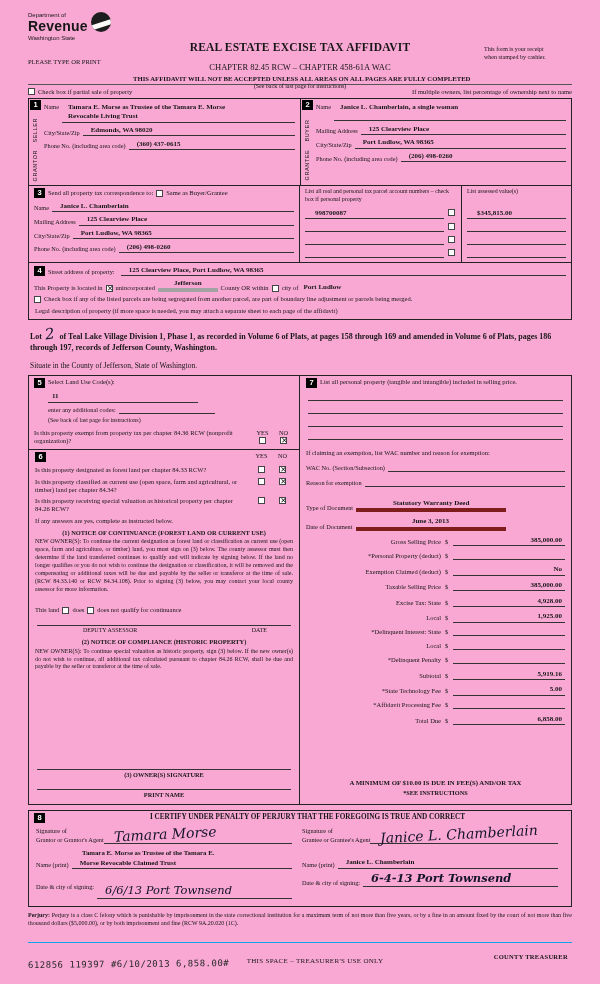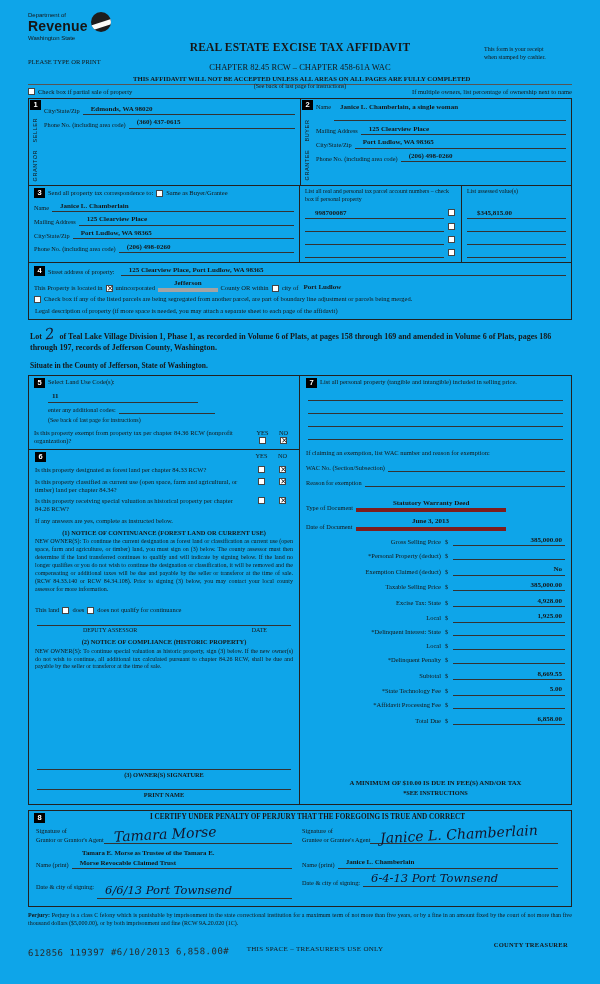--- a/index.html
+++ b/index.html
@@ -1,17 +1,17 @@
 <!DOCTYPE html>
 <html><head>
 <meta charset="utf-8">
 <style>
 *{margin:0;padding:0;box-sizing:border-box}
 body{background:#ffffff}
-.page{width:600px;height:984px;background:#0ea5e9;font-family:"Liberation Serif",serif;color:#161616;font-size:6.5px;line-height:1.25;display:flex;flex-direction:column;padding:10px 28px 12px;position:relative;overflow:hidden}
+.page{width:600px;height:984px;background:#f9a8d4;font-family:"Liberation Serif",serif;color:#161616;font-size:6.5px;line-height:1.25;display:flex;flex-direction:column;padding:10px 28px 0;position:relative;overflow:hidden}
 
 
 .hdr{position:relative;height:74px;flex:none}
 .logo{position:absolute;left:0;top:2px;display:flex;align-items:flex-start;gap:3px}
 .dept{font-size:6px;font-family:"Liberation Sans",sans-serif}
 .rev{font-size:14px;font-weight:bold;font-family:"Liberation Sans",sans-serif;margin-top:-2px;letter-spacing:.2px}
 .wa{font-size:6px;font-family:"Liberation Sans",sans-serif}
 .logo-circle{width:20px;height:20px;border-radius:50%;background:#1d1d1d;position:relative;overflow:hidden;flex:none}
 .logo-circle::after{content:"";position:absolute;left:-3px;top:10px;width:28px;height:5px;background:#fbfbf8;transform:rotate(-18deg)}
 .titleblock{position:absolute;left:105px;right:105px;top:30px;text-align:center}
@@ -58,21 +58,21 @@
 
 
 .sec4{border:1.5px solid #222;border-top:none;padding:2px 5px 4px;flex:none}
 .s4row{display:flex;align-items:flex-end;gap:3px;margin-top:2.5px}
 .ucnty{border-bottom:4px solid #a3a3a3;font-weight:bold;font-size:7px;padding:0 16px .5px;text-align:center}
 .s4chk{display:flex;align-items:center;gap:3px;margin-top:3.5px}
 
 
 .legal{padding:4px 2px 0;font-size:8px;font-weight:bold;line-height:1.4;flex:none}
 .hand-mark{font-size:15px;display:inline-block;margin:0 5px -4px 3px;transform:rotate(-8deg);font-weight:normal}
-.situate{padding:7px 2px 5px;font-size:7.5px;font-weight:bold;flex:none}
+.situate{padding:7px 2px 5px;font-size:7.5px;font-weight:normal;flex:none}
 
 
 .cols{display:flex;min-height:430px;flex:none;align-items:stretch}
 .colL{width:50%;display:flex;flex-direction:column}
 .sec5{border:1.2px solid #222;padding:2px 5px 4px}
 .sec6{border:1.2px solid #222;border-top:none;flex:1;padding:2px 6px 5px;display:flex;flex-direction:column}
 .sec7{width:50%;border:1.2px solid #222;border-left:none;padding:2px 6px 5px;display:flex;flex-direction:column}
 .headrow{display:flex;align-items:flex-start;gap:3px}
 .codeval{border-bottom:1px solid #333;width:150px;font-weight:bold;font-size:7px;padding:1px 2px 1px 4px;margin:3px 0 0 14px}
 .addcodes{display:flex;align-items:flex-end;margin:3px 0 0 14px}
@@ -161,20 +161,27 @@
     <span>If multiple owners, list percentage of ownership next to name</span>
   </div>
 
   <div class="parties">
     <div class="party">
       <span class="badge">1</span>
       <div class="vlab">
         <span>SELLER</span>
         <span>GRANTOR</span>
       </div>
+      <div class="pname">
+        <span class="lab">Name</span>
+        <div class="pnlines">
+          <div>Tamara E. Morse as Trustee of the Tamara E. Morse</div>
+          <div>Revocable Living Trust</div>
+        </div>
+      </div>
       <div class="fl">
         <span class="lab">City/State/Zip</span>
         <span class="uv">Edmonds, WA 98020</span>
       </div>
       <div class="fl">
         <span class="lab">Phone No. (including area code)</span>
         <span class="uv">(360) 437-0615</span>
       </div>
     </div>
     <div class="party">
@@ -438,21 +445,21 @@
           <span class="feeval"></span>
         </div>
       <div class="feerow">
           <span class="feelab">*Delinquent Penalty</span>
           <span class="dollar">$</span>
           <span class="feeval"></span>
         </div>
       <div class="feerow">
           <span class="feelab">Subtotal</span>
           <span class="dollar">$</span>
-          <span class="feeval">8,669.55</span>
+          <span class="feeval">5,919.16</span>
         </div>
       <div class="feerow">
           <span class="feelab">*State Technology Fee</span>
           <span class="dollar">$</span>
           <span class="feeval">5.00</span>
         </div>
       <div class="feerow">
           <span class="feelab">*Affidavit Processing Fee</span>
           <span class="dollar">$</span>
           <span class="feeval"></span>
@@ -500,21 +507,21 @@
           </div>
           <div class="handsig"><span class="hand">Janice L. Chamberlain</span></div>
         </div>
         <div style="height:13px"></div>
         <div class="fl" style="margin-top:1px">
           <span class="lab">Name (print)</span>
           <span class="uv">Janice L. Chamberlain</span>
         </div>
         <div class="fl" style="margin-top:2px;align-items:flex-end">
           <span class="lab">Date &amp; city of signing:</span>
-          <span class="uv" style="font-weight:normal"><span class="hand handdate">6-4-13 Port Townsend</span></span>
+          <span class="uv" style="font-weight:bold"><span class="hand handdate">6-4-13 Port Townsend</span></span>
         </div>
       </div>
     </div>
   </div>
 
   <div class="perjury">
     <b>Perjury:</b>
     <span>Perjury is a class C felony which is punishable by imprisonment in the state correctional institution for a maximum term of not more than five years, or by a fine in an amount fixed by the court of not more than five thousand dollars ($5,000.00), or by both imprisonment and fine (RCW 9A.20.020 (1C).</span>
   </div>
 

